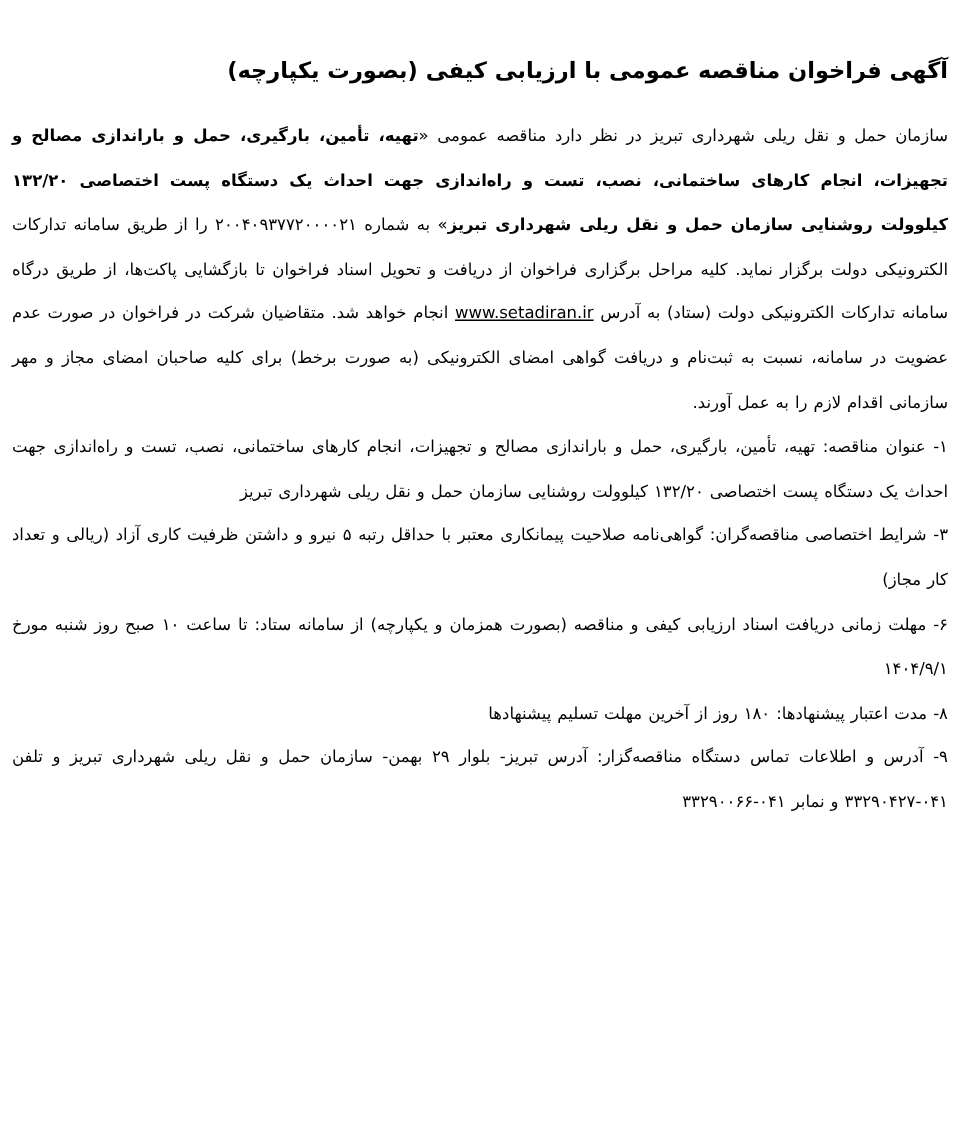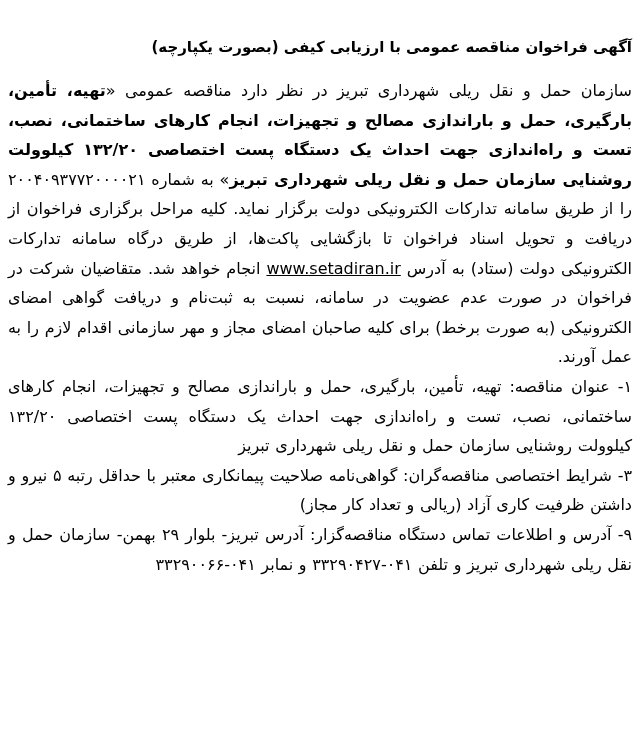--- a/index.html
+++ b/index.html
@@ -20,21 +20,21 @@
     box-sizing: border-box;
     width: 640px;
   }
   .doc-title {
     font-size: 15px;
     font-weight: bold;
     margin: 33px 0 15px 0;
     line-height: 28px;
   }
   .para {
-    font-size: 16px;
+    font-size: 11px;
     line-height: 29.6px;
     text-align: justify;
     text-justify: inter-word;
     margin: 0;
     word-spacing: 0.5px;
   }
   .bold-item {
     font-weight: normal;
   }
   .site-link {
@@ -48,15 +48,17 @@
 <body>
 
 <div class="page">
 
   <h1 class="doc-title">آگهی فراخوان مناقصه عمومی با ارزیابی کیفی (بصورت یکپارچه)</h1>
 
   <p class="para"><span>سازمان حمل و نقل ریلی شهرداری تبریز در نظر دارد مناقصه عمومی «</span><b>تهیه، تأمین، بارگیری، حمل و باراندازی مصالح و تجهیزات، انجام کارهای ساختمانی، نصب، تست و راه‌اندازی جهت احداث یک دستگاه پست اختصاصی ۱۳۲/۲۰ کیلوولت روشنایی سازمان حمل و نقل ریلی شهرداری تبریز</b><span>» به شماره </span><span>۲۰۰۴۰۹۳۷۷۲۰۰۰۰۲۱</span><span> را از طریق سامانه تدارکات الکترونیکی دولت برگزار نماید. کلیه مراحل برگزاری فراخوان از دریافت و تحویل اسناد فراخوان تا بازگشایی پاکت‌ها، از طریق درگاه سامانه تدارکات الکترونیکی دولت (ستاد) به آدرس </span><a class="site-link">www.setadiran.ir</a><span> انجام خواهد شد. متقاضیان شرکت در فراخوان در صورت عدم عضویت در سامانه، نسبت به ثبت‌نام و دریافت گواهی امضای الکترونیکی (به صورت برخط) برای کلیه صاحبان امضای مجاز و مهر سازمانی اقدام لازم را به عمل آورند.</span></p>
 
   <p class="para bold-item">۱- عنوان مناقصه: تهیه، تأمین، بارگیری، حمل و باراندازی مصالح و تجهیزات، انجام کارهای ساختمانی، نصب، تست و راه‌اندازی جهت احداث یک دستگاه پست اختصاصی ۱۳۲/۲۰ کیلوولت روشنایی سازمان حمل و نقل ریلی شهرداری تبریز</p>
   <p class="para">۳- شرایط اختصاصی مناقصه‌گران: گواهی‌نامه صلاحیت پیمانکاری معتبر با حداقل رتبه ۵ نیرو و داشتن ظرفیت کاری آزاد (ریالی و تعداد کار مجاز)</p>
+  <p class="para">۶- مهلت زمانی دریافت اسناد ارزیابی کیفی و مناقصه (بصورت همزمان و یکپارچه) از سامانه ستاد: تا ساعت ۱۰ صبح روز شنبه مورخ ۱۴۰۴/۹/۱</p>
+  <p class="para">۸- مدت اعتبار پیشنهادها: ۱۸۰ روز از آخرین مهلت تسلیم پیشنهادها</p>
   <p class="para">۹- آدرس و اطلاعات تماس دستگاه مناقصه‌گزار: آدرس تبریز- بلوار ۲۹ بهمن- سازمان حمل و نقل ریلی شهرداری تبریز و تلفن ۰۴۱-۳۳۲۹۰۴۲۷ و نمابر ۰۴۱-۳۳۲۹۰۰۶۶</p>
 
 </div>
 
 </body></html>

